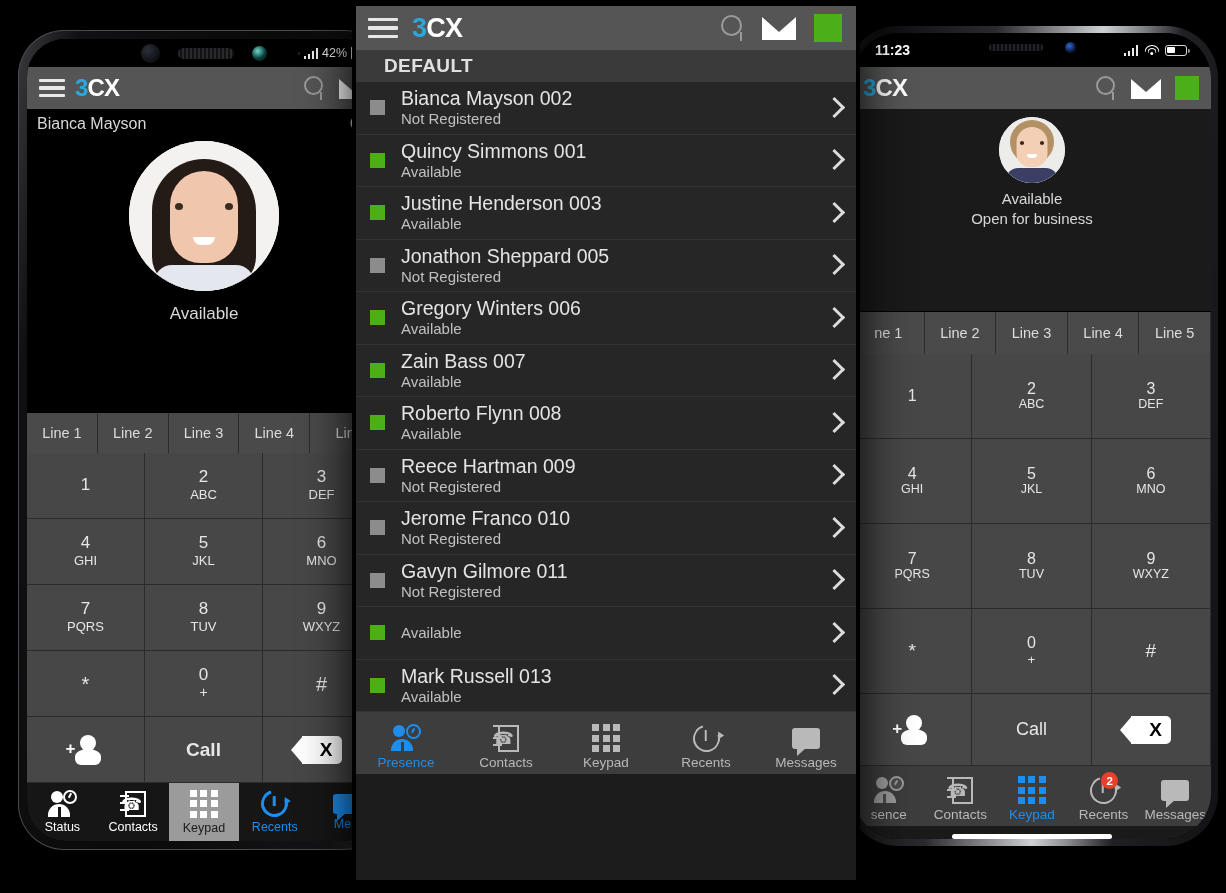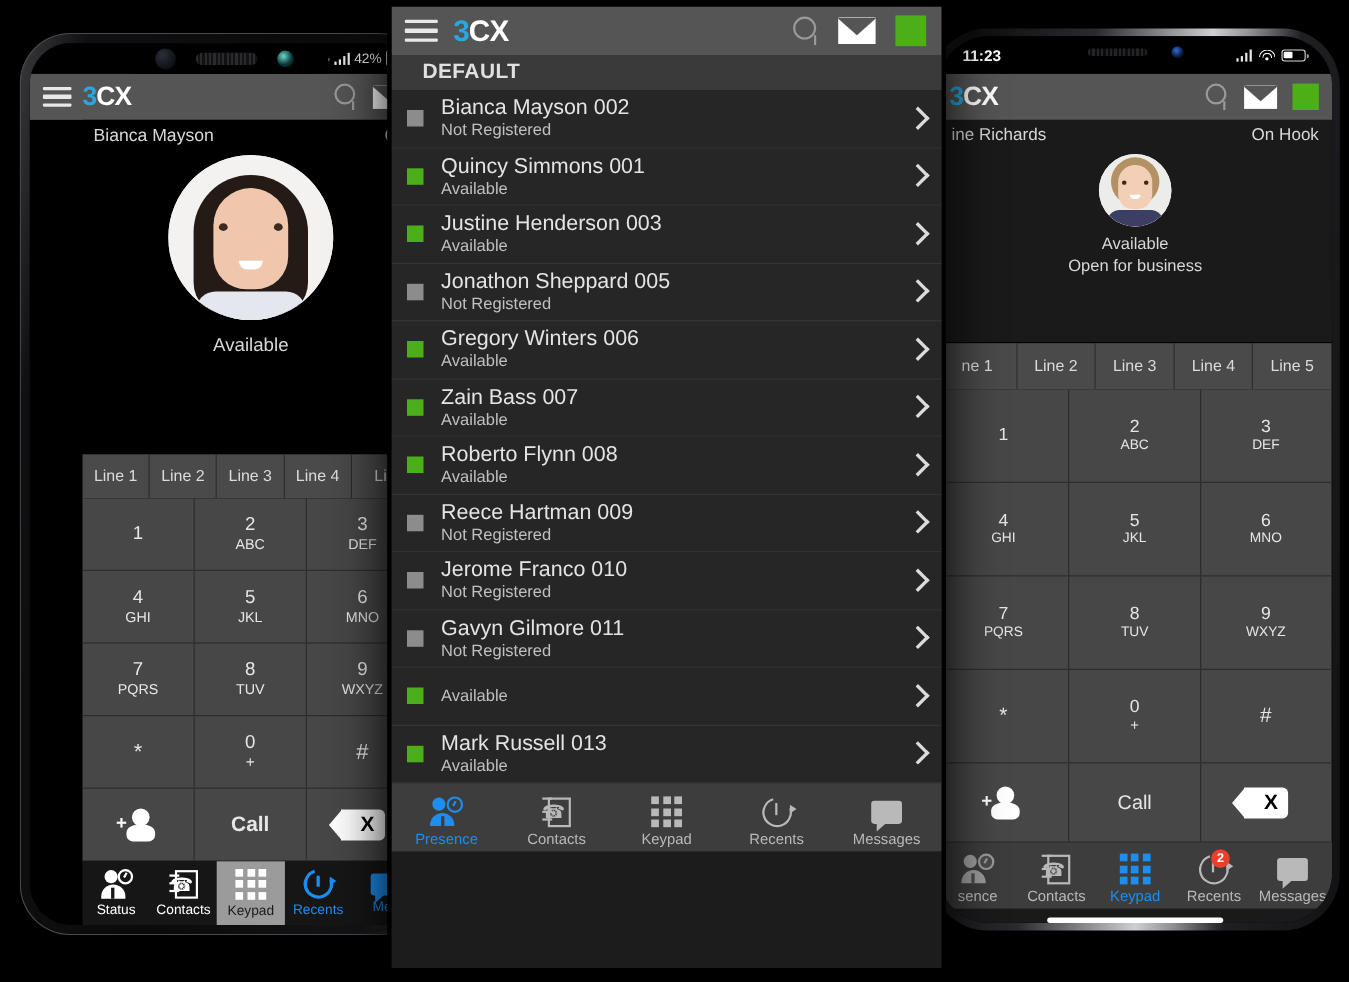--- a/index.html
+++ b/index.html
@@ -315,21 +315,21 @@
             <span class="ring"></span>
               <span class="tail"></span>
           </div>
           <div class="ico-mail-wrap">
             <span class="v2"></span>
               <span class="v1"></span>
           </div>
         </div>
       </div>
 
-      <div class="kp-screen" style="background:#000;height:calc(100% - 42px - 28px);margin-left:48px;">
+      <div class="kp-screen" style="background:#000;height:calc(100% - 42px - 28px);">
         <div class="kp-top" style="background:#000;padding:6px 10px 0 10px;">
           <span>Bianca Mayson</span>
           <span>On</span>
         </div>
         <div class="avatar-wrap" style="padding:8px 0 6px 0;">
           <div class="avatar" style="width:150px;height:150px;">
             <div class="face">
               <div class="f-bg"></div>
               <div class="f-hair" style="top:18px;width:104px;height:128px;border-radius:52px 52px 30px 30px;background:#241a16;"></div>
               <div class="f-skin" style="top:30px;width:68px;height:92px;border-radius:34px 34px 30px 30px;background:#f0c6ac;"></div>
@@ -506,24 +506,20 @@
             </div>
           <div class="ico-mail-wrap">
               <span class="v2"></span>
               <span class="v1"></span>
             </div>
           <div class="ico-status-sq"></div>
         </div>
       </div>
 
       <div class="kp-screen" style="height:calc(100% - 34px - 42px);">
-        <div class="kp-top" style="padding:5px 12px 0 12px;font-size:15.5px;">
-          <span>ine Richards</span>
-          <span>On Hook</span>
-        </div>
 
         <div class="avatar-wrap" style="padding:8px 0 4px 0;">
           <div class="avatar" style="width:66px;height:66px;">
             <div class="face">
               <div class="f-bg" style="background:#ececea;"></div>
               <div class="f-hair" style="top:3px;width:44px;height:44px;border-radius:50%;background:#b39164;"></div>
               <div class="f-skin" style="top:10px;width:31px;height:40px;border-radius:16px 16px 14px 14px;background:#f3cfb5;"></div>
               <div class="f-eye" style="left:21px;top:24px;width:4px;height:3.5px;"></div>
               <div class="f-eye" style="left:41px;top:24px;width:4px;height:3.5px;"></div>
               <div class="f-mouth" style="top:37px;width:10px;height:4px;"></div>

